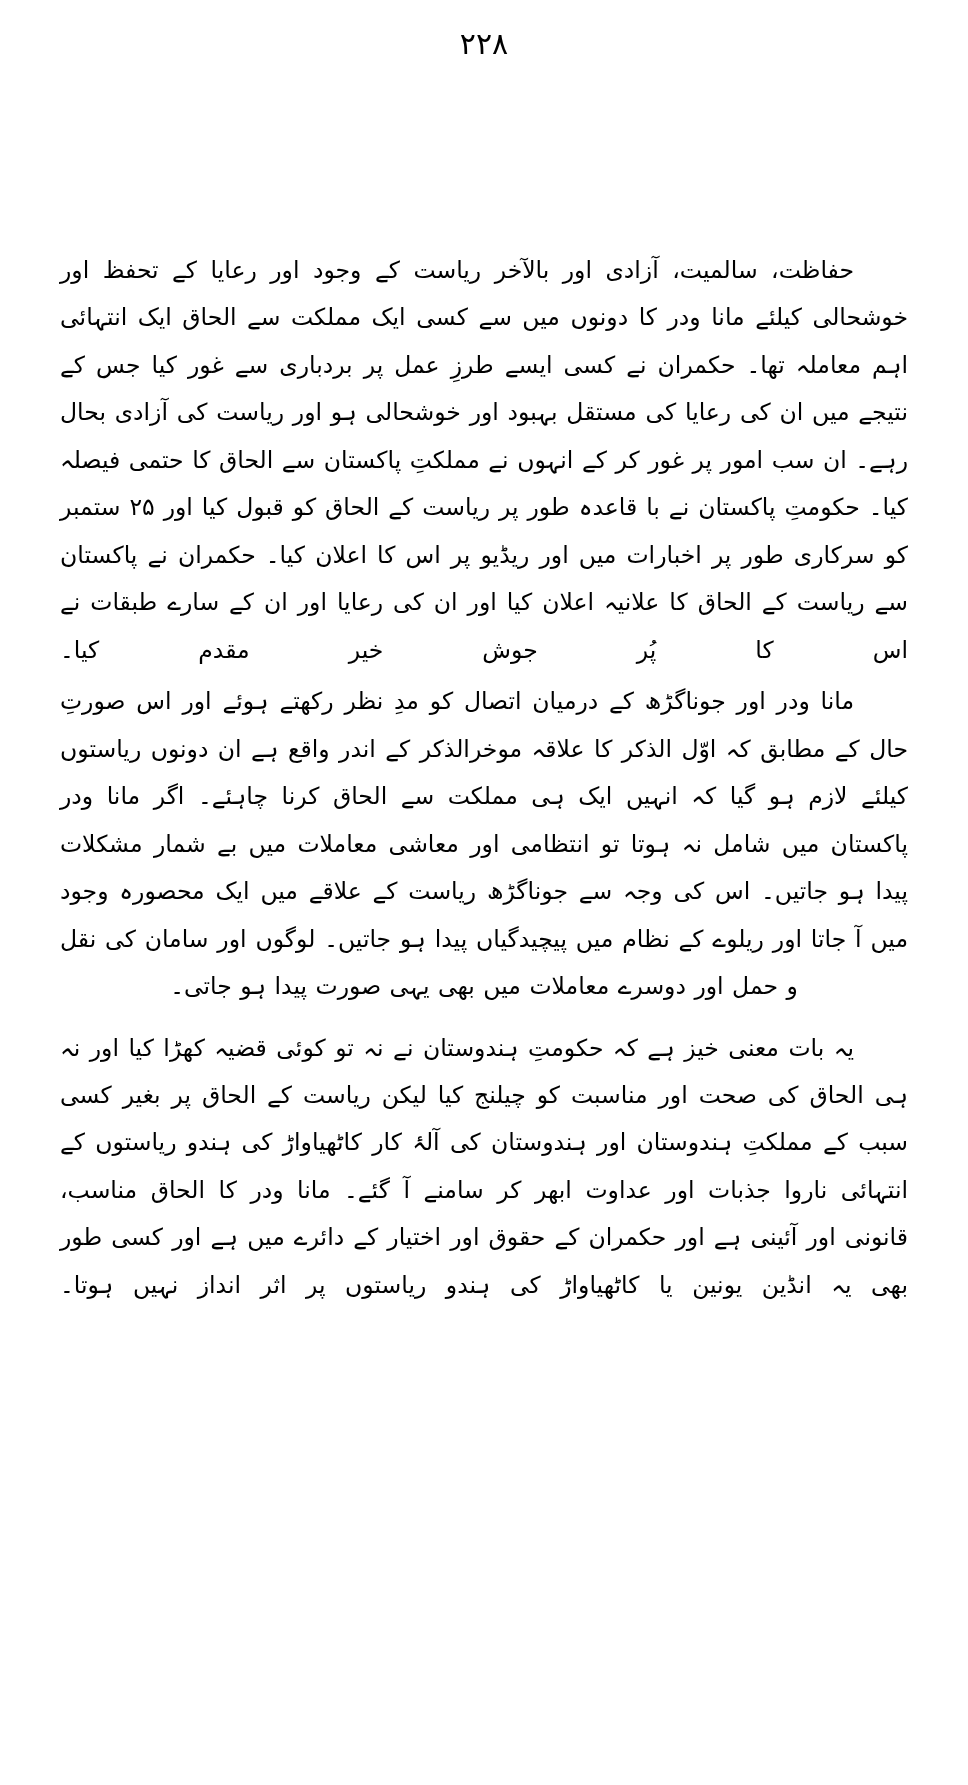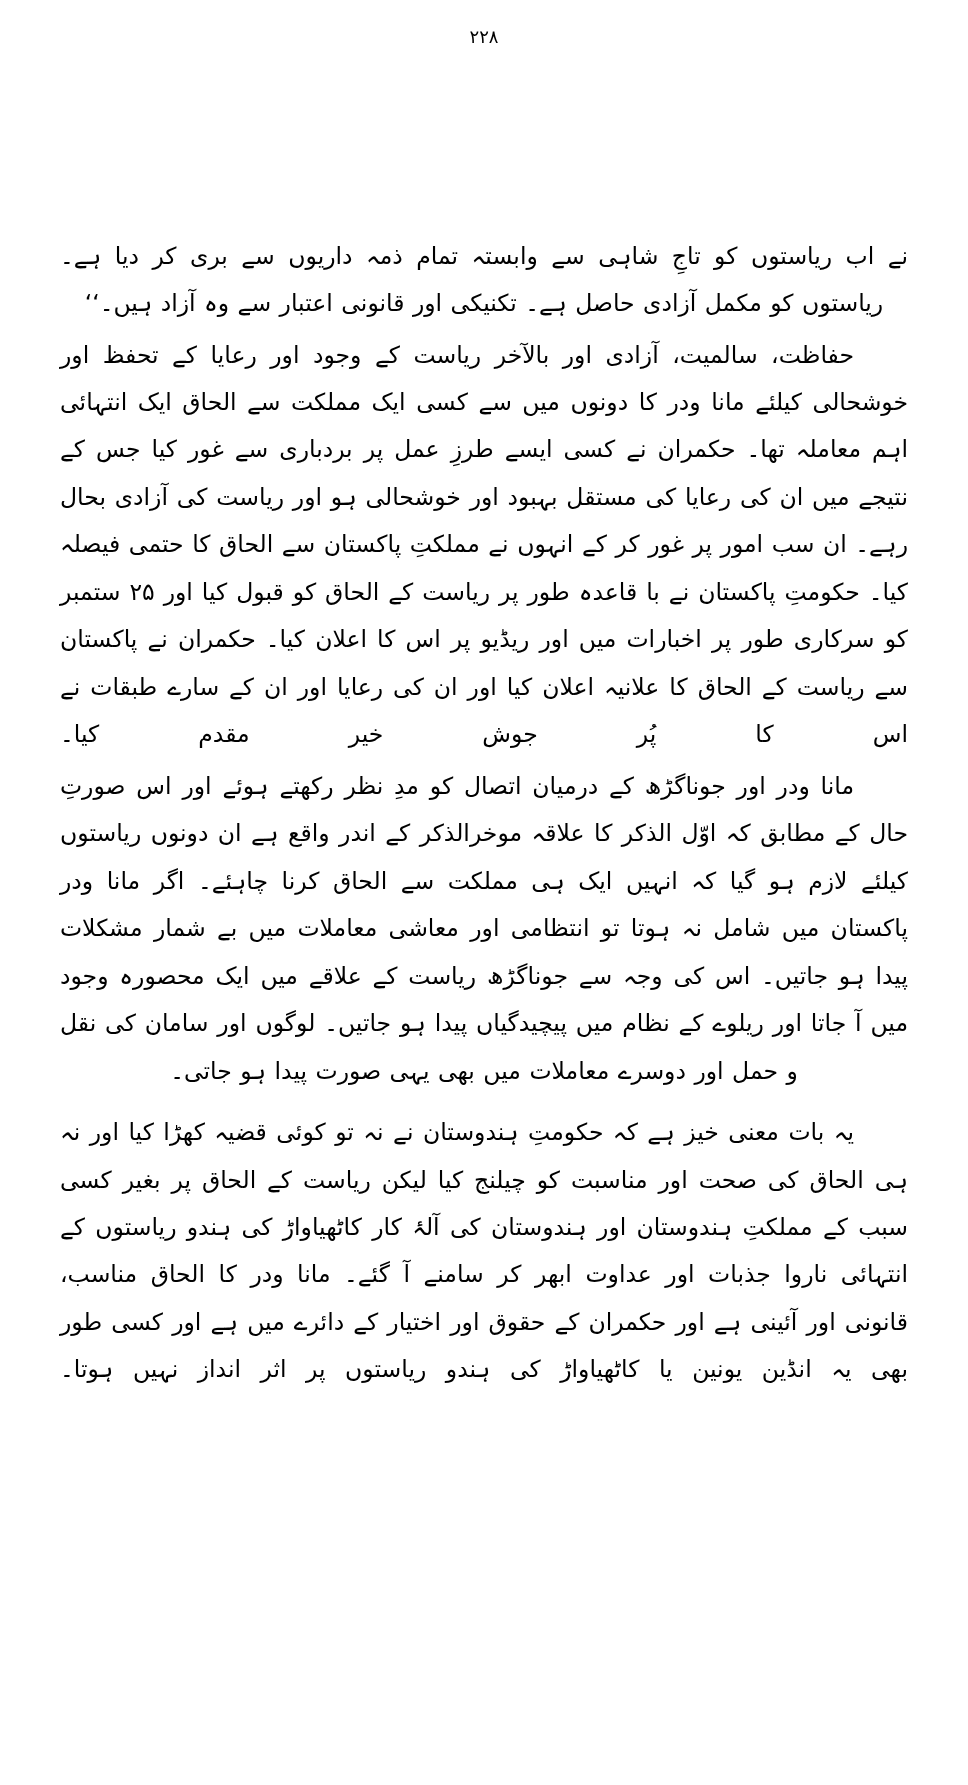--- a/index.html
+++ b/index.html
@@ -15,21 +15,21 @@
   }
   .page {
     position: relative;
     width: 968px;
     min-height: 1785px;
     box-sizing: border-box;
     padding: 18px 60px 40px 60px;
   }
   .page-number {
     text-align: center;
-    font-size: 18px;
+    font-size: 30px;
     line-height: 1.2;
     letter-spacing: 1px;
     margin: 0 0 0 0;
     padding-top: 8px;
     font-family: "DejaVu Sans", sans-serif;
     direction: rtl;
   }
   .body-block {
     margin-top: 185px;
     direction: rtl;
@@ -58,21 +58,20 @@
 </style>
 </head>
 <body>
 
 <div class="page">
 
   <div class="page-number">۲۲۸</div>
 
   <div class="body-block">
 
-    <p class="para tail-center">نے اب ریاستوں کو تاجِ شاہی سے وابستہ تمام ذمہ داریوں سے بری کر دیا ہے۔ ریاستوں کو مکمل آزادی حاصل ہے۔ تکنیکی اور قانونی اعتبار سے وہ آزاد ہیں۔‘‘</p>
 
     <p class="para indent">حفاظت، سالمیت، آزادی اور بالآخر ریاست کے وجود اور رعایا کے تحفظ اور خوشحالی کیلئے مانا ودر کا دونوں میں سے کسی ایک مملکت سے الحاق ایک انتہائی اہم معاملہ تھا۔ حکمران نے کسی ایسے طرزِ عمل پر بردباری سے غور کیا جس کے نتیجے میں ان کی رعایا کی مستقل بہبود اور خوشحالی ہو اور ریاست کی آزادی بحال رہے۔ ان سب امور پر غور کر کے انہوں نے مملکتِ پاکستان سے الحاق کا حتمی فیصلہ کیا۔ حکومتِ پاکستان نے با قاعدہ طور پر ریاست کے الحاق کو قبول کیا اور ۲۵ ستمبر کو سرکاری طور پر اخبارات میں اور ریڈیو پر اس کا اعلان کیا۔ حکمران نے پاکستان سے ریاست کے الحاق کا علانیہ اعلان کیا اور ان کی رعایا اور ان کے سارے طبقات نے اس کا پُر جوش خیر مقدم کیا۔</p>
 
     <p class="para indent tail-center">مانا ودر اور جوناگڑھ کے درمیان اتصال کو مدِ نظر رکھتے ہوئے اور اس صورتِ حال کے مطابق کہ اوّل الذکر کا علاقہ موخرالذکر کے اندر واقع ہے ان دونوں ریاستوں کیلئے لازم ہو گیا کہ انہیں ایک ہی مملکت سے الحاق کرنا چاہئے۔ اگر مانا ودر پاکستان میں شامل نہ ہوتا تو انتظامی اور معاشی معاملات میں بے شمار مشکلات پیدا ہو جاتیں۔ اس کی وجہ سے جوناگڑھ ریاست کے علاقے میں ایک محصورہ وجود میں آ جاتا اور ریلوے کے نظام میں پیچیدگیاں پیدا ہو جاتیں۔ لوگوں اور سامان کی نقل و حمل اور دوسرے معاملات میں بھی یہی صورت پیدا ہو جاتی۔</p>
 
     <div class="spacer-sm"></div>
 
     <p class="para indent">یہ بات معنی خیز ہے کہ حکومتِ ہندوستان نے نہ تو کوئی قضیہ کھڑا کیا اور نہ ہی الحاق کی صحت اور مناسبت کو چیلنج کیا لیکن ریاست کے الحاق پر بغیر کسی سبب کے مملکتِ ہندوستان اور ہندوستان کی آلۂ کار کاٹھیاواڑ کی ہندو ریاستوں کے انتہائی ناروا جذبات اور عداوت ابھر کر سامنے آ گئے۔ مانا ودر کا الحاق مناسب، قانونی اور آئینی ہے اور حکمران کے حقوق اور اختیار کے دائرے میں ہے اور کسی طور بھی یہ انڈین یونین یا کاٹھیاواڑ کی ہندو ریاستوں پر اثر انداز نہیں ہوتا۔</p>
 
     <div class="spacer-sm"></div>

